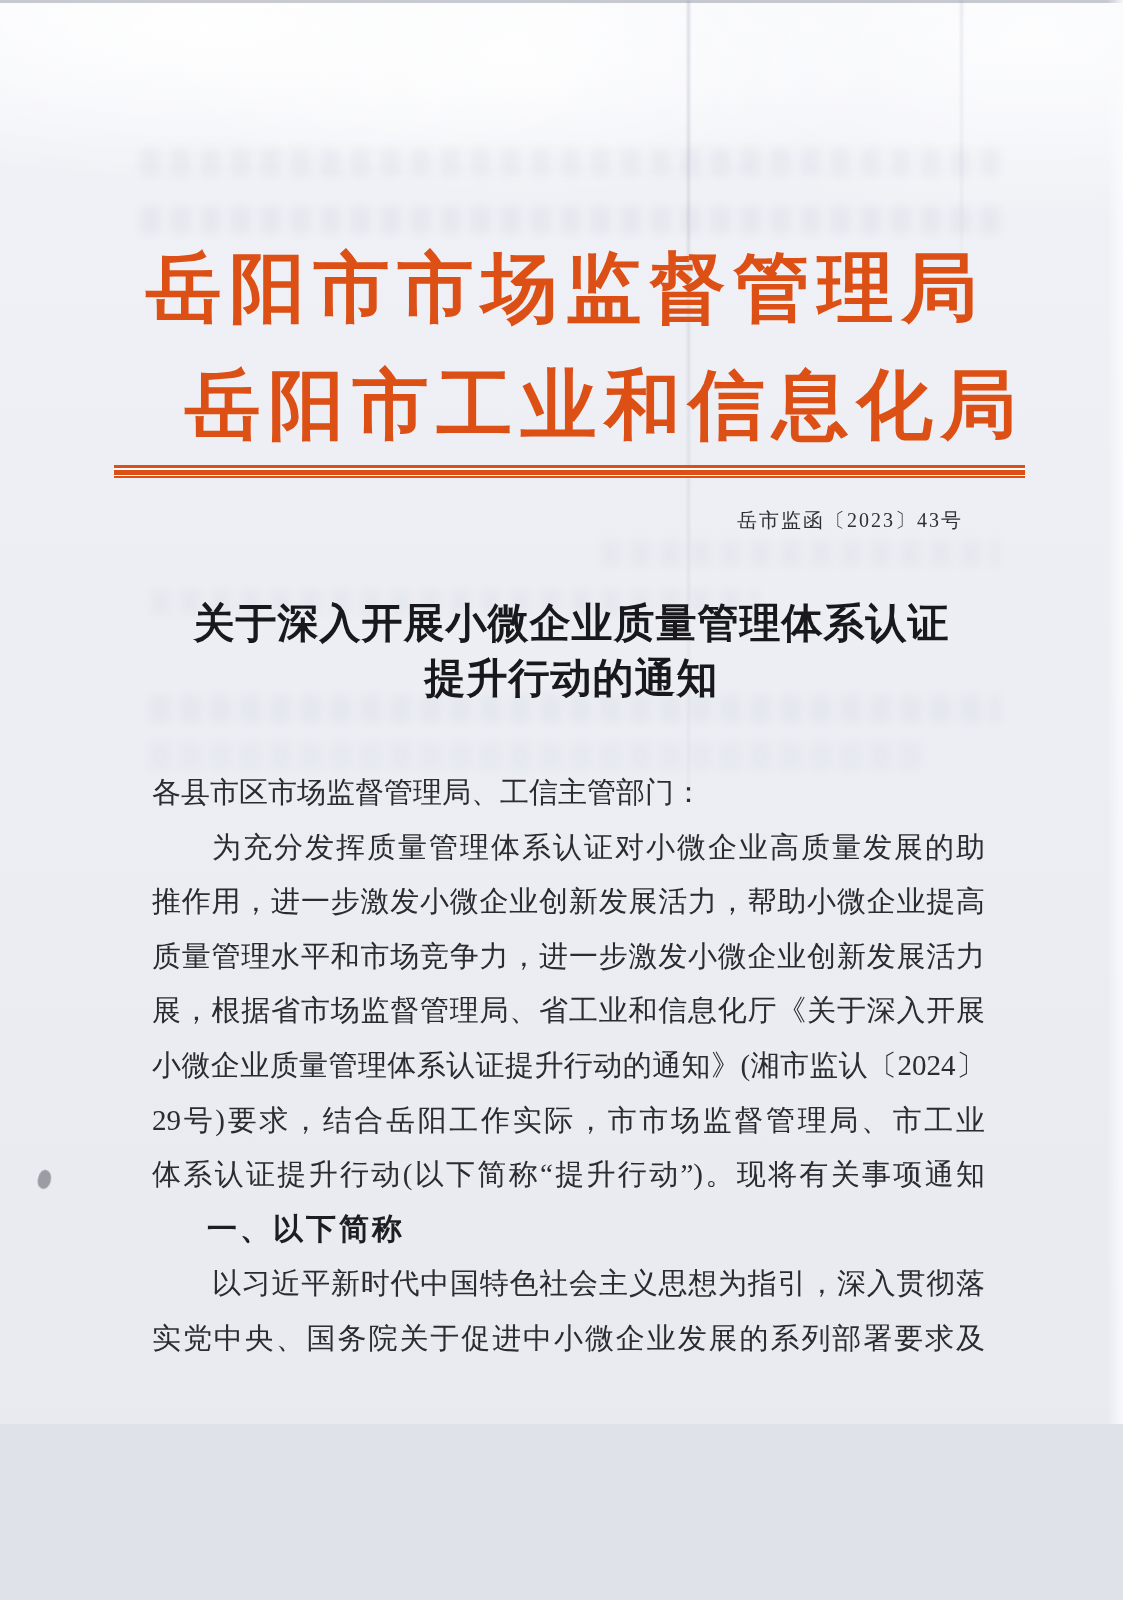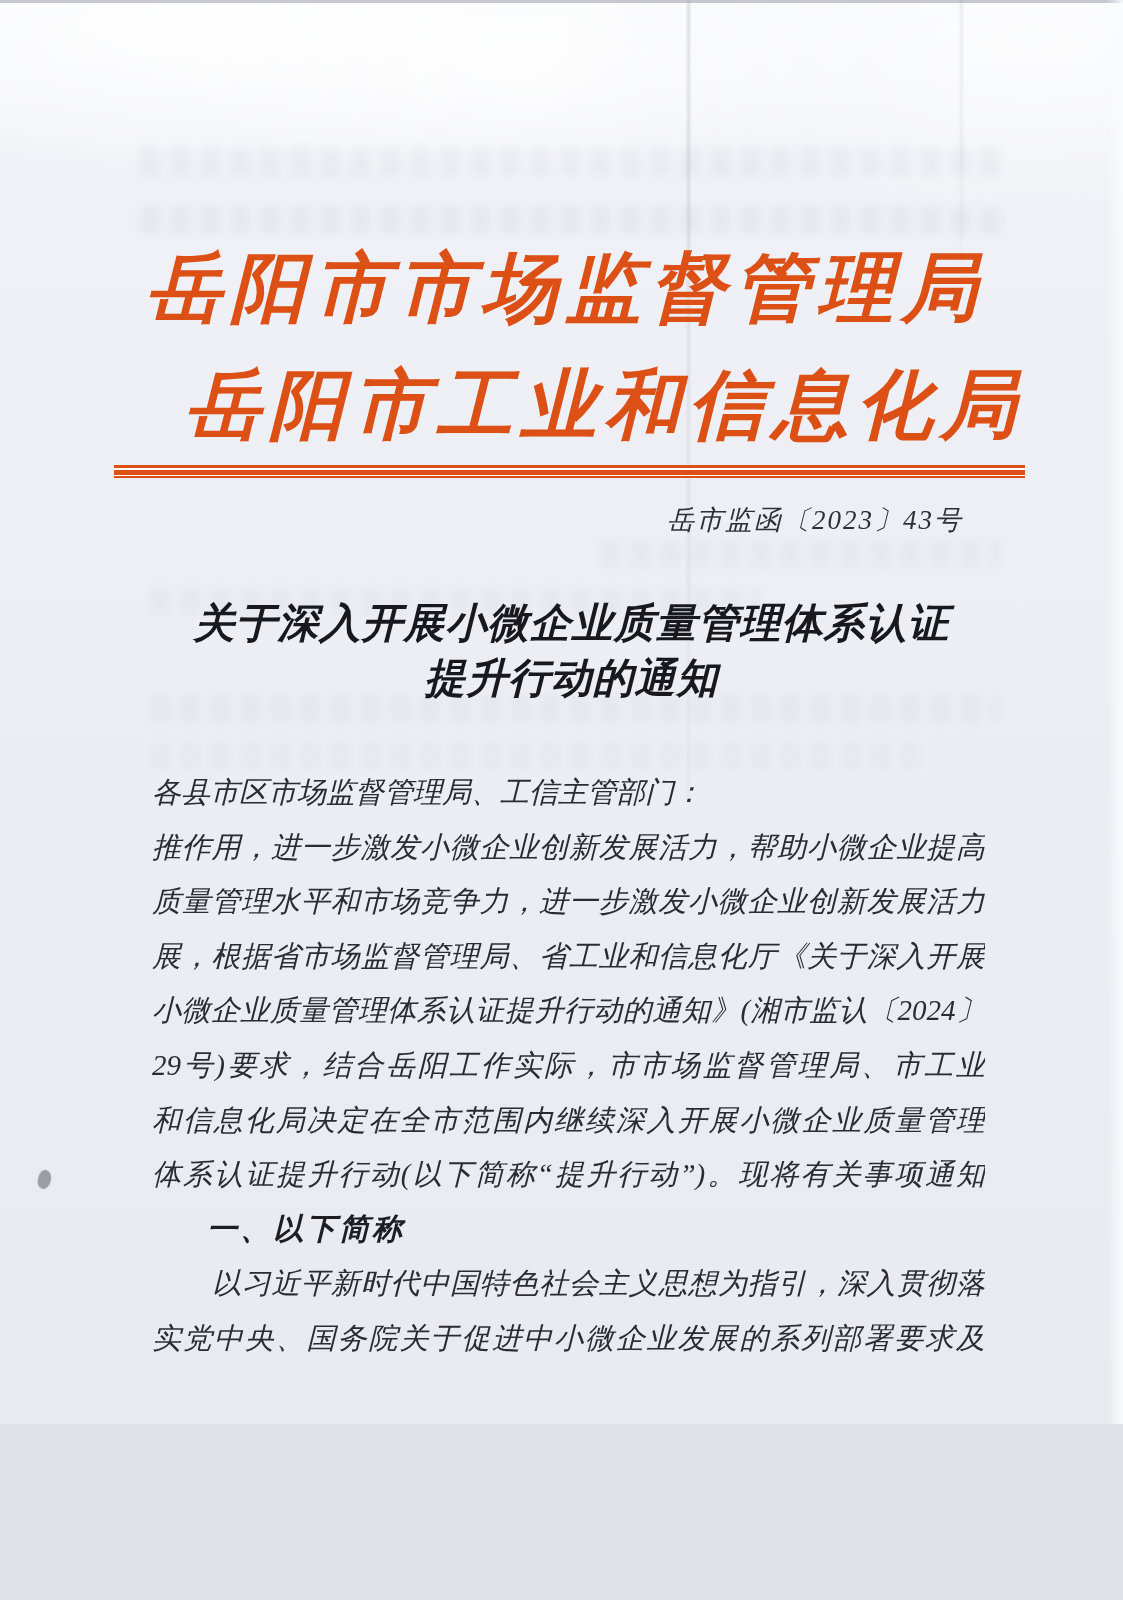--- a/index.html
+++ b/index.html
@@ -9,21 +9,20 @@
     font-family:"Liberation Serif","DejaVu Serif",serif;
   }
   .paper{
     position:relative;width:1123px;height:1424px;overflow:hidden;
     color:#2b2b31;
     background:
       radial-gradient(ellipse 700px 220px at 18% 2%, rgba(255,255,255,.95), rgba(255,255,255,0) 70%),
       radial-gradient(ellipse 520px 200px at 47% 4%, rgba(255,255,255,.85), rgba(255,255,255,0) 70%),
       radial-gradient(ellipse 600px 260px at 92% 3%, rgba(255,255,255,.75), rgba(255,255,255,0) 70%),
       linear-gradient(180deg,#f7f8fb 0%,#f0f1f6 12%,#edeff4 32%,#ebedf3 62%,#e8eaf0 100%);
-    font-style: italic;
   }
   
   .scan-edge-top{position:absolute;top:0;left:0;width:100%;height:3px;background:rgba(120,125,140,.4);}
   .scan-edge-right{position:absolute;top:0;right:0;width:16px;height:100%;
     background:linear-gradient(270deg,rgba(250,251,253,.9),rgba(250,251,253,0));}
   .crease-v{position:absolute;left:687px;top:0;width:3px;height:800px;
     background:linear-gradient(180deg,rgba(140,145,165,.28),rgba(140,145,165,.05));
     filter:blur(1px);}
   .crease-v2{position:absolute;left:960px;top:0;width:3px;height:330px;
     background:linear-gradient(180deg,rgba(150,155,175,.18),rgba(150,155,175,0));
@@ -34,21 +33,21 @@
   .speck{position:absolute;left:38px;top:1170px;width:13px;height:19px;background:#5d5d66;
     border-radius:45% 60% 50% 55%;opacity:.55;filter:blur(.7px);transform:rotate(18deg);}
 
   
   .hdr{position:absolute;left:0;width:100%;text-align:center;font-weight:bold;
     font-size:76px;line-height:78px;letter-spacing:8px;text-indent:8px;}
   .hdr1{top:249px;}
   .hdr2{top:366px;padding-left:39px;}
   .red-rule{position:absolute;top:465px;left:114px;width:911px;height:13px;}
 
-  .docnum{position:absolute;top:504px;right:160px;font-size:27px;line-height:32px;
+  .docnum{position:absolute;top:504px;right:160px;font-size:20px;line-height:32px;
     letter-spacing:2px;color:#2e2e34;}
 
   .title{position:absolute;left:20px;width:1103px;text-align:center;font-weight:bold;
     color:#18181d;font-size:41px;line-height:44px;letter-spacing:1px;}
   .title1{top:601px;}
   .title2{top:656px;}
 
   
   .body{position:absolute;top:765px;left:152px;width:833px;font-size:29px;color:#2b2b31;}
   .bl{height:54.6px;line-height:54.6px;overflow:hidden;}
@@ -84,26 +83,26 @@
   <div class="hdr hdr2" style="color: rgb(220, 79, 21);">岳阳市工业和信息化局</div>
   <div class="red-rule" style="background: linear-gradient(rgb(220, 79, 21) 0px, rgb(220, 79, 21) 2.5px, rgba(255, 255, 255, 0.85) 2.5px, rgba(255, 255, 255, 0.85) 4.5px, rgb(220, 79, 21) 4.5px, rgb(220, 79, 21) 9.5px, rgba(255, 255, 255, 0.85) 9.5px, rgba(255, 255, 255, 0.85) 11px, rgb(220, 79, 21) 11px, rgb(220, 79, 21) 13px);"></div>
 
   <div class="docnum">岳市监函〔2023〕43号</div>
 
   <div class="title title1">关于深入开展小微企业质量管理体系认证</div>
   <div class="title title2">提升行动的通知</div>
 
   <div class="body">
     <div class="bl">各县市区市场监督管理局、工信主管部门：</div>
+    <div class="bl j ind">为充分发挥质量管理体系认证对小微企业高质量发展的助</div>
     <div class="bl j">推作用，进一步激发小微企业创新发展活力，帮助小微企业提高</div>
     <div class="bl j">质量管理水平和市场竞争力，进一步激发小微企业创新发展活力</div>
     <div class="bl j">展，根据省市场监督管理局、省工业和信息化厅《关于深入开展</div>
     <div class="bl j">小微企业质量管理体系认证提升行动的通知》(湘市监认〔2024〕</div>
     <div class="bl j">29号)要求，结合岳阳工作实际，市市场监督管理局、市工业</div>
-    <div class="bl j">和信息化局决定在全市范围内继续深入开展小微企业质量管理</div>
     <div class="bl j">体系认证提升行动(以下简称“提升行动”)。现将有关事项通知</div>
     <div class="bl sec">一、以下简称</div>
     <div class="bl j ind">以习近平新时代中国特色社会主义思想为指引，深入贯彻落</div>
     <div class="bl j">实党中央、国务院关于促进中小微企业发展的系列部署要求及</div>
   </div>
 
   <div class="pageno">- 1 -</div>
 
 </div>
 

